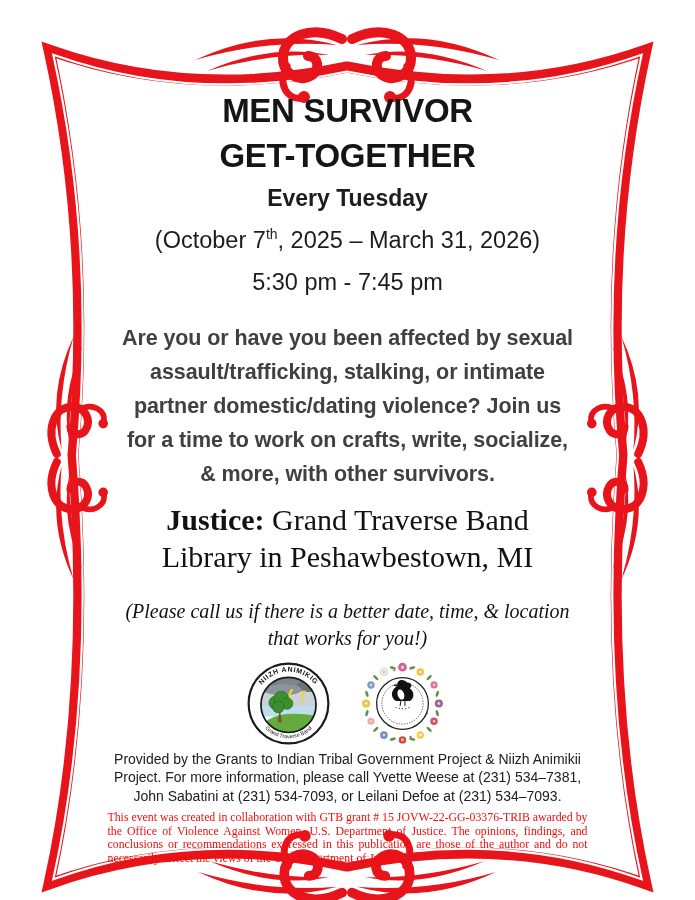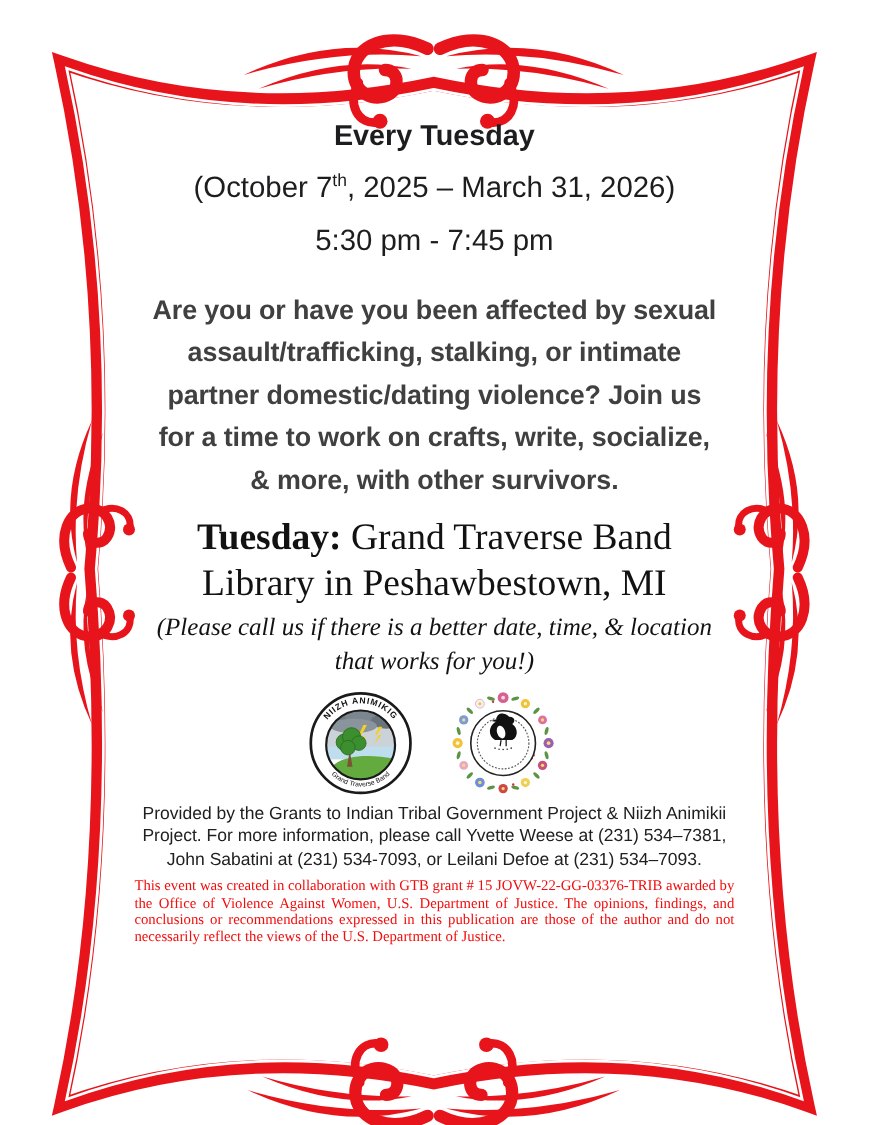--- a/index.html
+++ b/index.html
@@ -23,21 +23,21 @@
     font-size:21.5px;font-weight:bold;line-height:34px;margin-top:25px;
     white-space:pre-line;letter-spacing:-.1px;color:#404040;
   }
   .location-wrap{
     font-family:"Liberation Serif",serif;font-size:30px;line-height:37px;margin-top:10px;
     white-space:pre-line;color:#121212;
   }
   .location-wrap .loc-label{font-weight:bold;}
   .note-line{
     font-family:"Liberation Serif",serif;font-style:italic;font-size:20px;line-height:27px;
-    margin-top:4px;white-space:pre-line;color:#121212;
+    margin-top:23px;white-space:pre-line;color:#121212;
   }
   .logo-row{margin-top:7px;display:flex;justify-content:center;align-items:center;gap:22px;height:90px;}
   .logo-niizh{width:87px;height:87px;}
   .logo-seal{width:97px;height:97px;}
   .provided{font-size:14px;line-height:18.5px;margin-top:1px;white-space:pre-line;color:#202022;}
   .disclaimer{
     font-family:"Liberation Serif",serif;font-size:11.8px;line-height:13.4px;margin-top:6px;
     color:#f20d0d;text-align:justify;width:480px;margin-left:auto;margin-right:auto;
   }
   .red-fill{fill:#e8141b;}
@@ -78,35 +78,39 @@
     <g>
       <use href="#flourish" transform="translate(72,458) rotate(-90) scale(0.8)"></use>
     </g>
     <g>
       <use href="#flourish" transform="translate(623,458) rotate(90) scale(0.8)"></use>
     </g>
   </svg>
 
   <div class="content">
 
+    <div class="title">
+      <div>MEN SURVIVOR</div>
+      <div>GET-TOGETHER</div>
+    </div>
 
     <div class="subtitle">Every Tuesday</div>
 
     <div class="date-line"><span>(October 7</span><sup>th</sup><span>, 2025 – March 31, 2026)</span></div>
 
     <div class="time-line">5:30 pm - 7:45 pm</div>
 
 
     <div class="body-par">Are you or have you been affected by sexual
 assault/trafficking, stalking, or intimate
 partner domestic/dating violence? Join us
 for a time to work on crafts, write, socialize,
 &amp; more, with other survivors.</div>
 
-    <div class="location-wrap"><span class="loc-label">Tuesday:</span><span> Grand Traverse Band
+    <div class="location-wrap"><span class="loc-label">Justice:</span><span> Grand Traverse Band
 Library in Peshawbestown, MI</span></div>
 
     <div class="note-line">(Please call us if there is a better date, time, &amp; location
 that works for you!)</div>
 
     <div class="logo-row">
 
       <svg class="logo-niizh" viewBox="0 0 120 120" xmlns="http://www.w3.org/2000/svg">
         <defs>
           <clipPath id="scene-clip">

